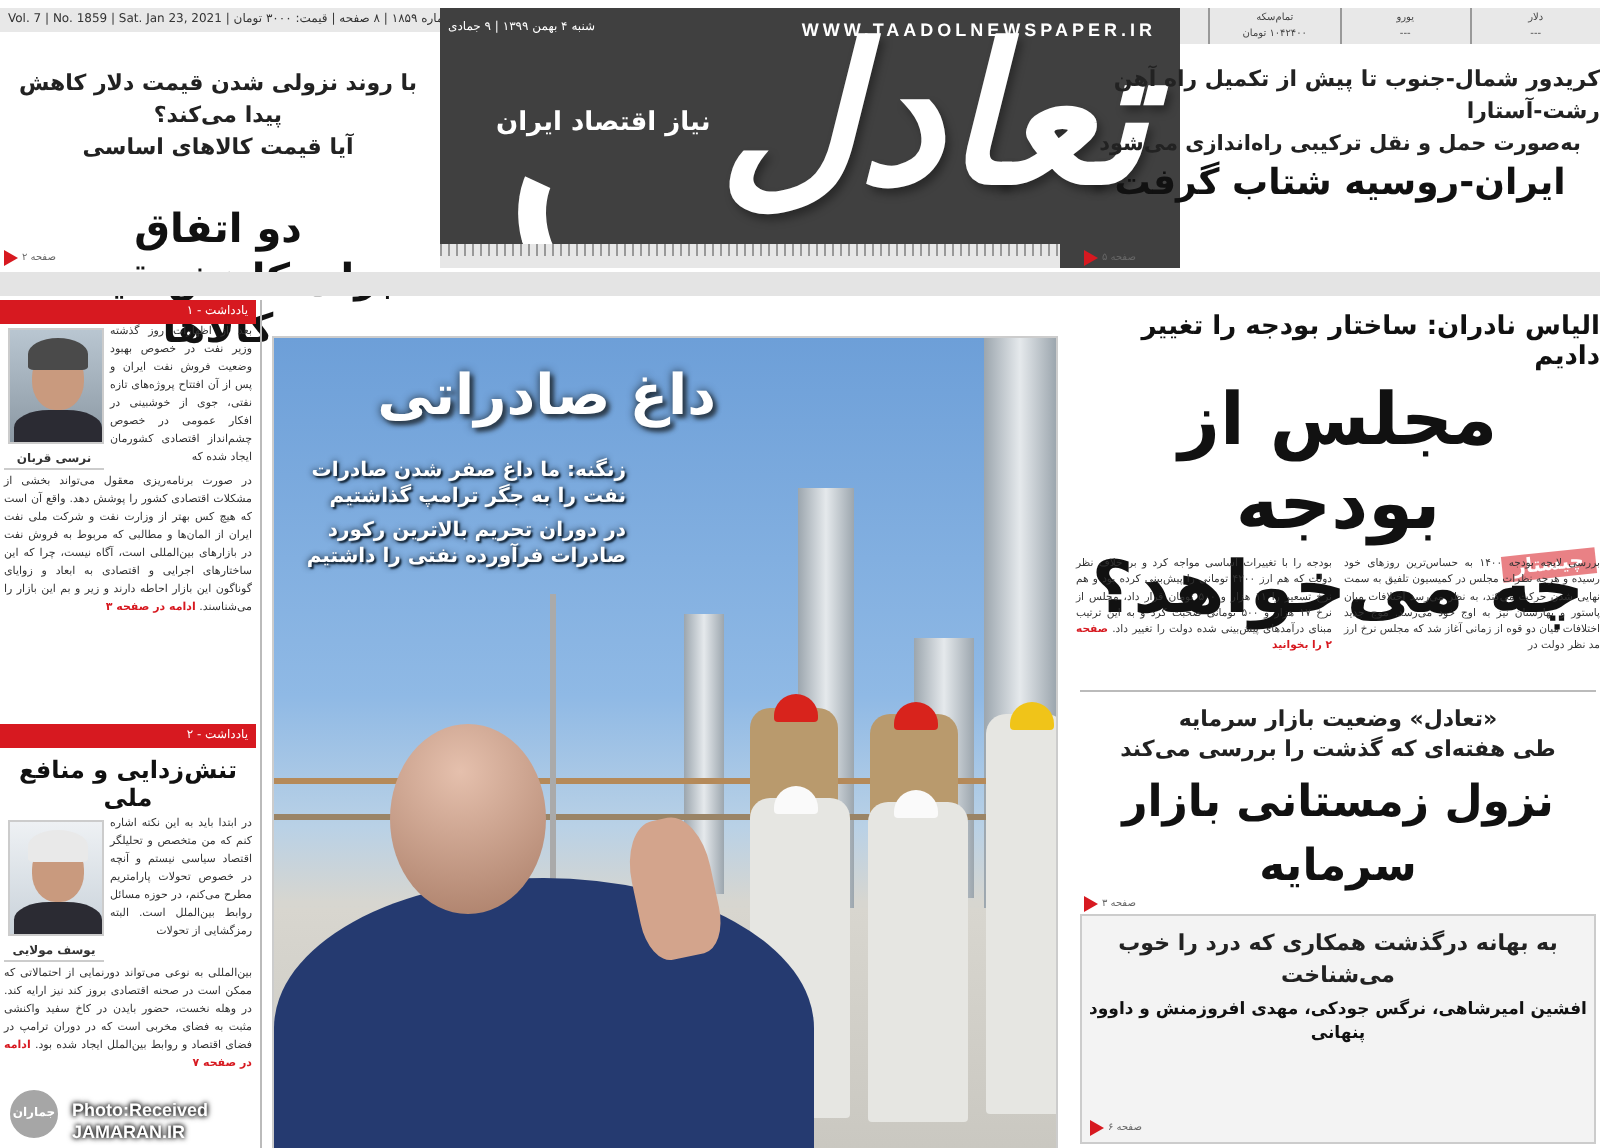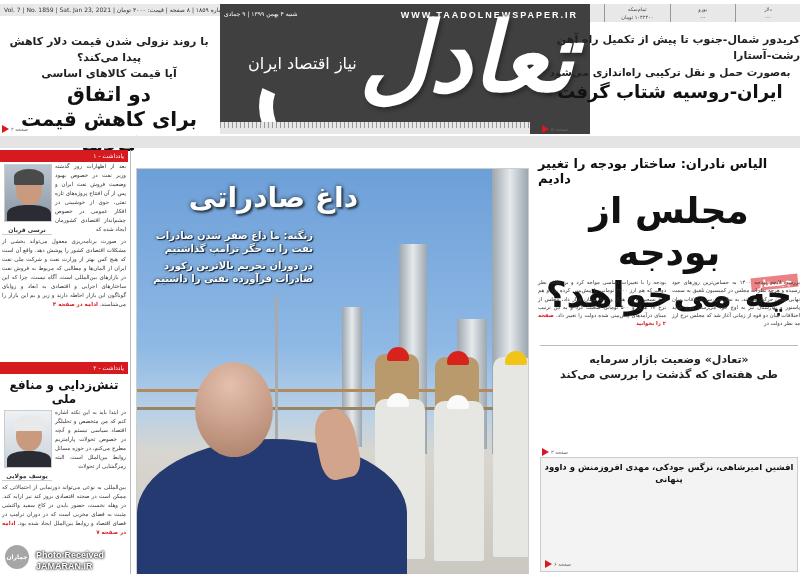--- a/index.html
+++ b/index.html
@@ -14,21 +14,21 @@
   .topbar-left .fa { direction: rtl; unicode-bidi: embed; }
   .topbar-right { position: absolute; left: 540px; top: 4px; width: 260px; height: 18px; background: #e8e8e8;
     display: flex; direction: rtl; }
   .rate { flex: 1; border-left: 1px solid #999; text-align: center; font-size: 5px; line-height: 8px; padding-top: 1px; color: #444; }
   .rate:last-child { border-left: none; }
 
   .logo-block { position: absolute; left: 220px; top: 4px; width: 370px; height: 130px; background: #404040; overflow: hidden; }
   .logo-url { position: absolute; right: 12px; top: 6px; color: #fff; font-size: 9px; letter-spacing: 2px; font-weight: bold; font-family: "Liberation Sans", sans-serif; }
   .logo-date { position: absolute; left: 4px; top: 6px; color: #fff; font-size: 6px; direction: rtl; }
   .logo-word { position: absolute; right: 16px; top: 6px; color: #fff; font-size: 96px; font-weight: bold; font-family: "DejaVu Serif", serif; direction: rtl; line-height: 1; text-shadow: 2px 3px 4px rgba(0,0,0,0.35); font-style: italic; }
-  .logo-tag { position: absolute; left: 28px; top: 50px; color: #fff; font-size: 16px; font-weight: normal; direction: rtl; }
+  .logo-tag { position: absolute; left: 28px; top: 50px; color: #fff; font-size: 13px; font-weight: bold; direction: rtl; }
   .ruler { position: absolute; left: 0; bottom: 0; width: 310px; height: 12px; background: #e7e7e7;
     background-image: repeating-linear-gradient(90deg, #999 0 1px, transparent 1px 4px); background-size: 4px 6px; background-repeat: repeat-x; background-position: 0 0; }
   .logo-swoosh { position: absolute; left: 40px; top: 60px; width: 80px; height: 95px; border: 14px solid #fff; border-radius: 50%; border-top-color: transparent; border-right-color: transparent; transform: rotate(-20deg); }
 
   .gray-band { position: absolute; left: 0; top: 136px; width: 800px; height: 12px; background: #e4e4e4; }
 
   .story { position: absolute; direction: rtl; text-align: center; }
   .kicker { font-size: 11px; font-weight: bold; line-height: 16px; color: #222; }
   .headline { font-weight: bold; color: #111; }
   .pageref { position: absolute; font-size: 5px; color: #666; display: flex; align-items: center; gap: 2px; direction: rtl; }
@@ -62,21 +62,21 @@
   .ph-head { position: absolute; left: 58px; top: 193px; width: 78px; height: 95px; border-radius: 50%; background: radial-gradient(circle at 45% 25%, #e5c0ad, #a97c66); }
   .ph-hand { position: absolute; left: 180px; top: 240px; width: 40px; height: 70px; border-radius: 40% 40% 30% 30%; background: #d3a48c; transform: rotate(-12deg); }
   .ph-worker { position: absolute; width: 44px; background: #e6e6e2; border-radius: 10px 10px 2px 2px; }
   .ph-worker.tan { background: #b99a6d; }
   .ph-helmet { position: absolute; width: 22px; height: 14px; border-radius: 11px 11px 2px 2px; }
   .photo-title { position: absolute; right: 170px; top: 12px; color: #fff; font-size: 28px; font-weight: bold; direction: rtl; text-shadow: 0 0 4px #234, 2px 2px 2px #345; }
   .photo-sub { position: absolute; right: 215px; color: #fff; font-size: 10px; font-weight: bold; direction: rtl; text-align: right; line-height: 13px; text-shadow: 0 0 3px #123, 1px 1px 1px #123; width: 175px; }
 
   
   .col-right { position: absolute; left: 538px; top: 150px; width: 262px; }
-  .r-kicker { direction: rtl; text-align: left; font-size: 13px; font-weight: bold; padding-top: 6px; }
+  .r-kicker { direction: rtl; text-align: right; font-size: 13px; font-weight: bold; padding-top: 6px; }
   .r-headline { direction: rtl; text-align: center; font-size: 36px; font-weight: 900; line-height: 42px; letter-spacing: -1px; }
   .badge-stamp { position: absolute; right: 2px; top: 126px; background: rgba(215,25,32,0.55); color: #fff; font-size: 10px; font-weight: bold; padding: 1px 6px; direction: rtl; transform: rotate(-6deg); }
   .two-col { position: absolute; left: 0; top: 128px; width: 262px; display: flex; direction: rtl; gap: 6px; }
   .two-col .tc { flex: 1; font-size: 5.3px; line-height: 8.3px; text-align: justify; color: #333; }
   .hr { position: absolute; height: 1px; background: #bbb; }
   .boxed { position: absolute; left: 540px; top: 457px; width: 258px; height: 115px; border: 1px solid #ccc; background: #f3f3f3; direction: rtl; text-align: center; }
 </style>
 </head>
 <body>
 
@@ -111,21 +111,21 @@
     <div class="logo-url">WWW.TAADOLNEWSPAPER.IR</div>
     <div class="logo-swoosh"></div>
     <div class="logo-word">تعادل</div>
     <div class="logo-tag">نیاز اقتصاد ایران</div>
     <div class="ruler"></div>
   </div>
 
   <div class="story" style="left:0; top:34px; width:218px;">
     <div class="kicker">با روند نزولی شدن قیمت دلار کاهش پیدا می‌کند؟</div>
     <div class="kicker">آیا قیمت کالاهای اساسی</div>
-    <div class="headline" style="font-size:20px; line-height:25px; margin-top:0;">دو اتفاق</div>
+    <div class="headline" style="font-size:20px; line-height:25px; margin-top:20px;">دو اتفاق</div>
     <div class="headline" style="font-size:20px; line-height:25px;">برای کاهش قیمت کالاها</div>
   </div>
   <div class="pageref" style="left:2px; top:125px;">
     <span>صفحه ۲</span>
     <span class="arrow"></span>
   </div>
 
   <div class="story" style="left:540px; top:32px; width:260px;">
     <div class="kicker" style="font-size:11px;text-align:right;">کریدور شمال-جنوب تا پیش از تکمیل راه آهن رشت-آستارا</div>
     <div class="kicker" style="font-size:10.5px;">به‌صورت حمل و نقل ترکیبی راه‌اندازی می‌شود</div>
@@ -228,27 +228,29 @@
         <span class="more-link">صفحه ۲ را بخوانید</span>
       </div>
     </div>
   </div>
 
   <div class="hr" style="left:540px; top:345px; width:258px;"></div>
 
   <div class="story" style="left:540px; top:352px; width:258px;">
     <div class="kicker" style="font-size:11px; line-height:15px;">«تعادل» وضعیت بازار سرمایه</div>
     <div class="kicker" style="font-size:11px; line-height:15px;">طی هفته‌ای که گذشت را بررسی می‌کند</div>
+    <div class="headline" style="font-size:22px; line-height:32px; margin-top:4px;">نزول زمستانی بازار سرمایه</div>
   </div>
   <div class="pageref" style="left:542px; top:448px;">
     <span>صفحه ۳</span>
     <span class="arrow"></span>
   </div>
 
   <div class="boxed">
+    <div class="kicker" style="font-size:11px; margin-top:6px;">به بهانه درگذشت همکاری که درد را خوب می‌شناخت</div>
     <div style="font-size:8.5px; font-weight:bold; line-height:12px; margin-top:3px;">افشین امیرشاهی، نرگس جودکی، مهدی افروزمنش و داوود پنهانی</div>
 
     <div class="pageref" style="left:4px; bottom:3px;">
       <span>صفحه ۶</span>
       <span class="arrow"></span>
     </div>
   </div>
 
 </div>
 

